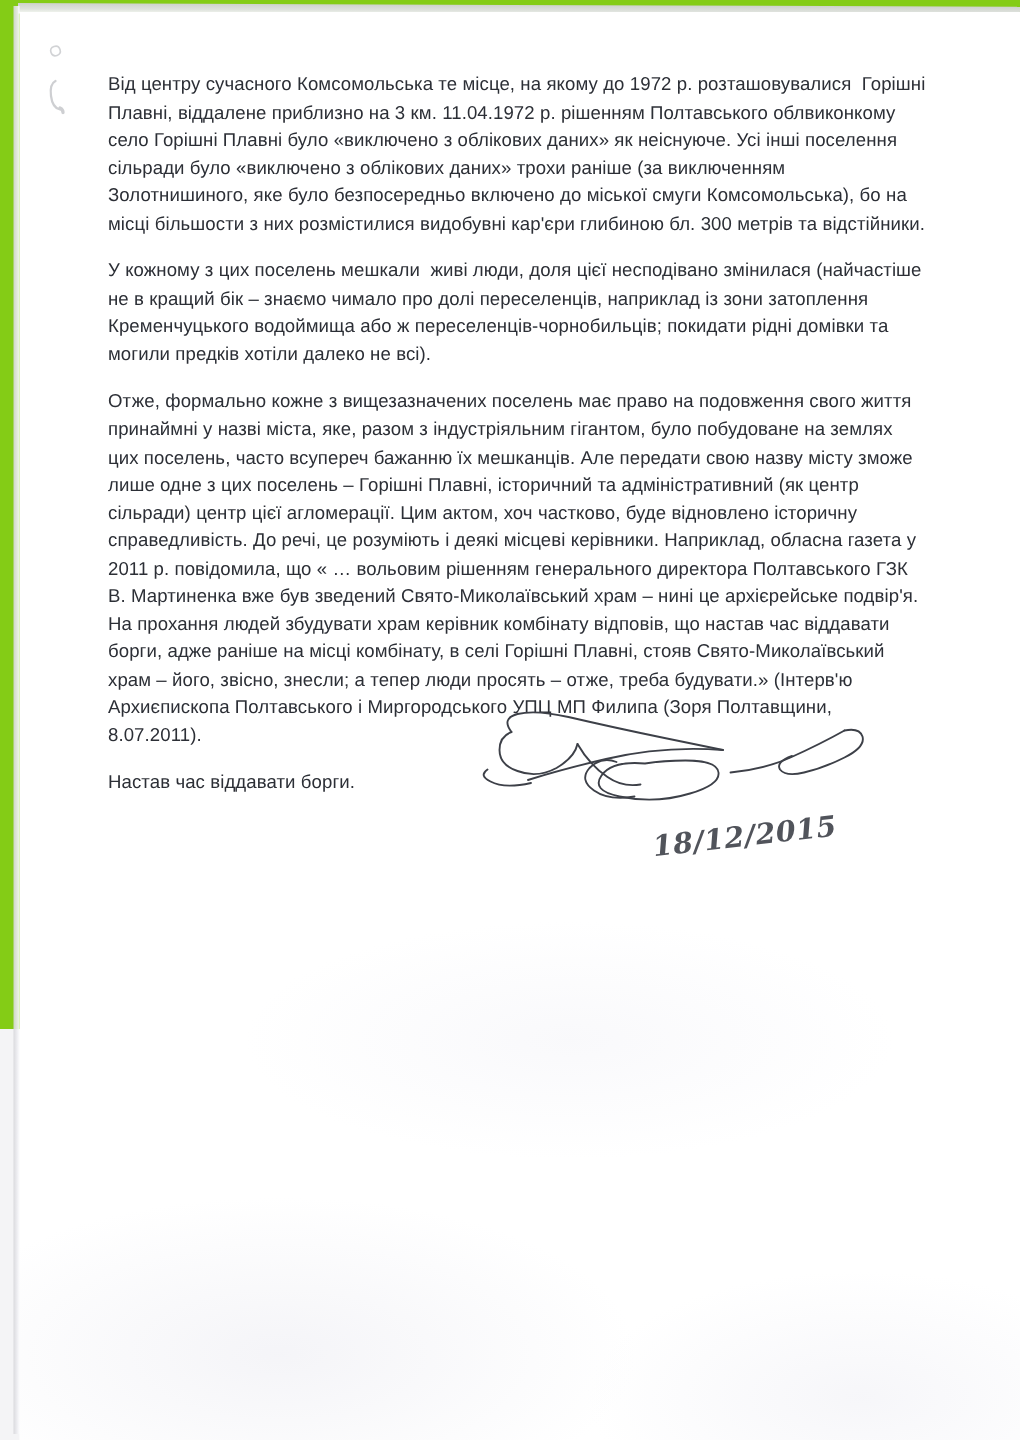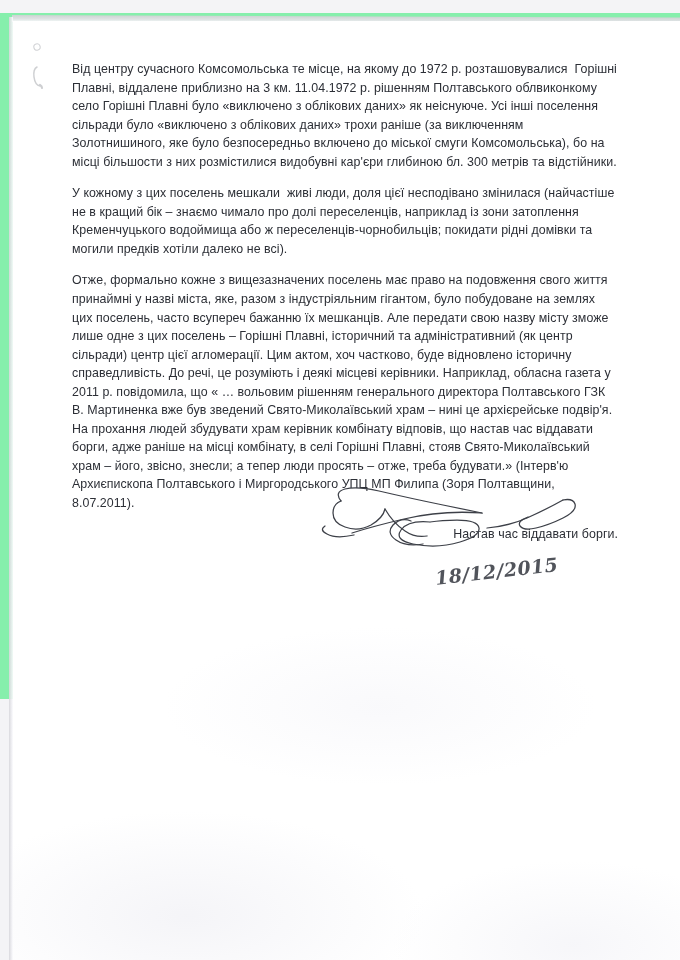--- a/index.html
+++ b/index.html
@@ -16,22 +16,21 @@
     font-family: "Liberation Sans", "DejaVu Sans", sans-serif;
   }
 
   
   #scan-page {
     position: absolute;
     left: 0;
     top: 0;
     width: 680px;
     height: 686px;
-    background: #86efac;
-    margin-top: 13px;
+    background: #84cc16;
   }
 
   
   #scan-top-edge {
     position: absolute;
     left: 12px;
     top: 2px;
     width: 668px;
     height: 7px;
     background: linear-gradient(180deg,#d2d2d6 0%, #e3e3e7 55%, #fdfdff 100%);
@@ -89,21 +88,21 @@
     margin: 0 0 13px 0;
     font-size: 12.4px;
     line-height: 18.55px;
     color: #2c2f36;
     text-align: left;
     letter-spacing: .005em;
     white-space: pre-wrap;
     font-weight: 400;
   }
   .para.tight { margin-bottom: 12px; }
-  .para.closing { margin-top: 5px; margin-bottom: 0; text-align: right; }
+  .para.closing { margin-top: 5px; margin-bottom: 0; }
 
   
   #signature-block {
     position: absolute;
     left: 310px;
     top: 472px;
     width: 280px;
     height: 62px;
   }
   #signature-block svg { display: block; }

